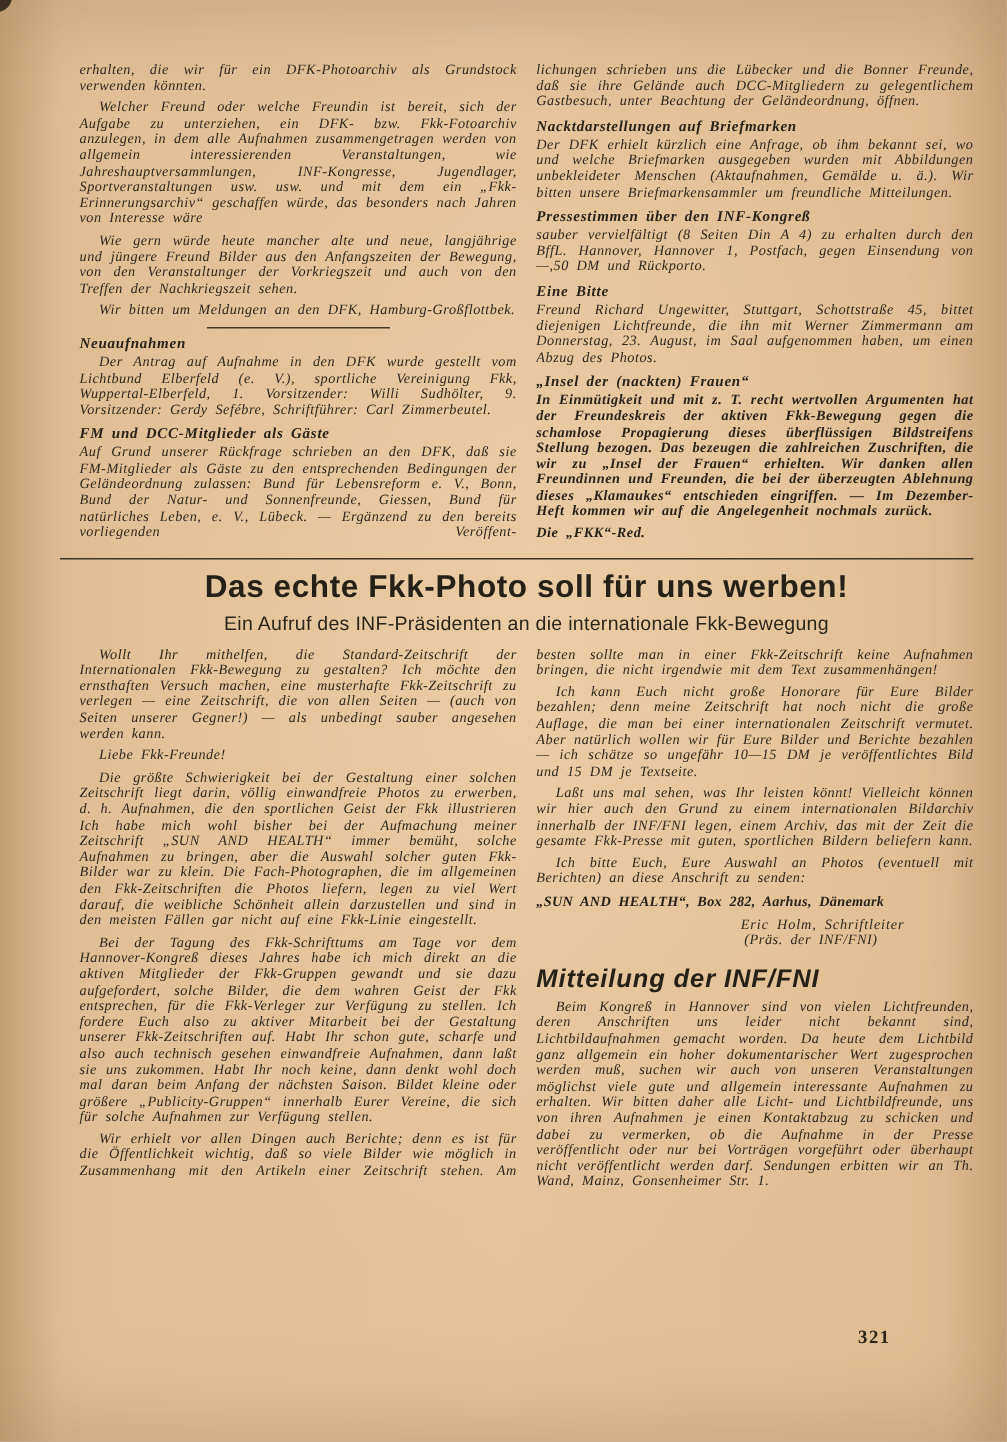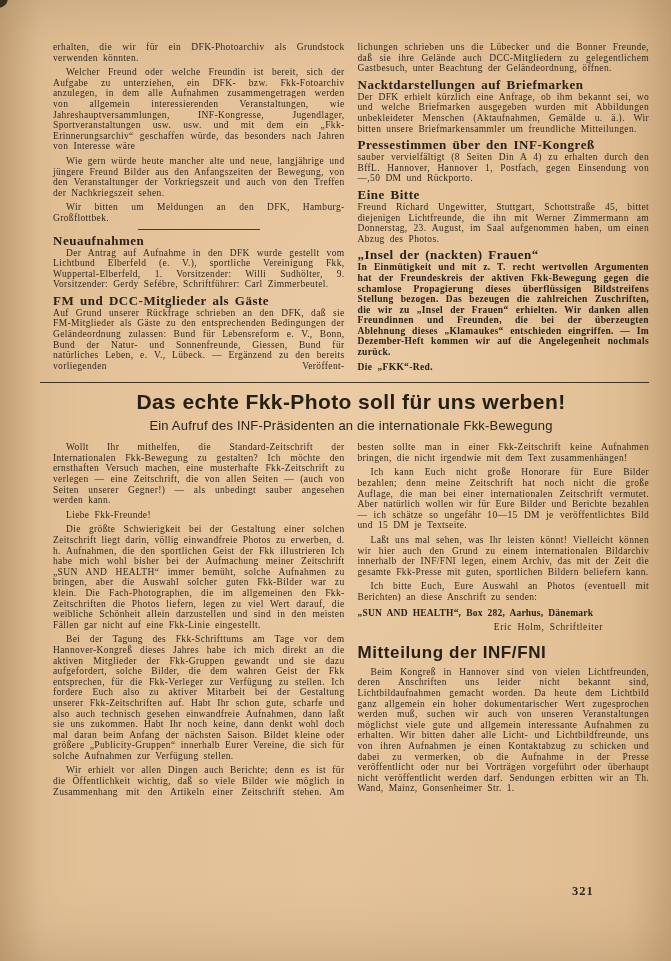--- a/index.html
+++ b/index.html
@@ -19,35 +19,35 @@
       #e2c096;
     box-shadow: inset 0 0 70px rgba(104,72,38,.30);
   }
   .corner-tl{
     position:absolute;left:-6px;top:-6px;width:14px;height:14px;
     background:#241c12;border-radius:0 0 10px 0;opacity:.85;
   }
   .content{
     position:absolute;left:53px;top:42px;right:22px;
   }
-  .two-col{display:flex;gap:13px;}
+  .two-col{display:flex;gap:13px;font-style:italic;}
   .col{flex:1;min-width:0;}
   .body{
     margin:0 0 4px 0;
     font-size:9.5px;line-height:10.6px;
     text-align:justify;
     letter-spacing:.35px;word-spacing:2.4px;
     hyphens:auto;-webkit-hyphens:auto;
   }
   .indent{text-indent:13px;}
   .bold{font-weight:700;color:#29221b;}
   .flush-last{text-align-last:justify;}
   .subhead{
     margin:5px 0 2px 0;
-    font-size:13px;line-height:11px;
+    font-size:10px;line-height:11px;
     font-weight:700;color:#29221b;
     letter-spacing:.5px;word-spacing:2px;
   }
   .short-rule{
     width:122px;border:0;margin:5px auto 5px auto;
     border-top:1px solid #463a2b;
   }
   .full-rule{
     border:0;margin:6px 0 7px -13px;
     border-top:1.5px solid #3e3426;
@@ -129,20 +129,21 @@
         <p class="body indent">Bei der Tagung des Fkk-Schrifttums am Tage vor dem Hannover-Kongreß dieses Jahres habe ich mich direkt an die aktiven Mitglieder der Fkk-Gruppen gewandt und sie dazu aufgefordert, solche Bilder, die dem wahren Geist der Fkk entsprechen, für die Fkk-Verleger zur Verfügung zu stellen. Ich fordere Euch also zu aktiver Mitarbeit bei der Gestaltung unserer Fkk-Zeitschriften auf. Habt Ihr schon gute, scharfe und also auch technisch gesehen einwandfreie Aufnahmen, dann laßt sie uns zukommen. Habt Ihr noch keine, dann denkt wohl doch mal daran beim Anfang der nächsten Saison. Bildet kleine oder größere „Publicity-Gruppen“ innerhalb Eurer Vereine, die sich für solche Aufnahmen zur Verfügung stellen.</p>
         <p class="body indent flush-last">Wir erhielt vor allen Dingen auch Berichte; denn es ist für die Öffentlichkeit wichtig, daß so viele Bilder wie möglich in Zusammenhang mit den Artikeln einer Zeitschrift stehen. Am</p>
       </div>
       <div class="col">
         <p class="body">besten sollte man in einer Fkk-Zeitschrift keine Aufnahmen bringen, die nicht irgendwie mit dem Text zusammenhängen!</p>
         <p class="body indent">Ich kann Euch nicht große Honorare für Eure Bilder bezahlen; denn meine Zeitschrift hat noch nicht die große Auflage, die man bei einer internationalen Zeitschrift vermutet. Aber natürlich wollen wir für Eure Bilder und Berichte bezahlen — ich schätze so ungefähr 10—15 DM je veröffentlichtes Bild und 15 DM je Textseite.</p>
         <p class="body indent">Laßt uns mal sehen, was Ihr leisten könnt! Vielleicht können wir hier auch den Grund zu einem internationalen Bildarchiv innerhalb der INF/FNI legen, einem Archiv, das mit der Zeit die gesamte Fkk-Presse mit guten, sportlichen Bildern beliefern kann.</p>
         <p class="body indent">Ich bitte Euch, Eure Auswahl an Photos (eventuell mit Berichten) an diese Anschrift zu senden:</p>
         <p class="body bold address">„SUN AND HEALTH“, Box 282, Aarhus, Dänemark</p>
         <p class="body sig">Eric Holm, Schriftleiter</p>
+        <p class="body sig2">(Präs. der INF/FNI)</p>
         <h2 class="mitteilung-title">Mitteilung der INF/FNI</h2>
         <p class="body indent">Beim Kongreß in Hannover sind von vielen Lichtfreunden, deren Anschriften uns leider nicht bekannt sind, Lichtbildaufnahmen gemacht worden. Da heute dem Lichtbild ganz allgemein ein hoher dokumentarischer Wert zugesprochen werden muß, suchen wir auch von unseren Veranstaltungen möglichst viele gute und allgemein interessante Aufnahmen zu erhalten. Wir bitten daher alle Licht- und Lichtbildfreunde, uns von ihren Aufnahmen je einen Kontaktabzug zu schicken und dabei zu vermerken, ob die Aufnahme in der Presse veröffentlicht oder nur bei Vorträgen vorgeführt oder überhaupt nicht veröffentlicht werden darf. Sendungen erbitten wir an Th. Wand, Mainz, Gonsenheimer Str. 1.</p>
       </div>
     </section>
   </div>
 
   <div class="page-number">321</div>
 </div>
 
 </body></html>

